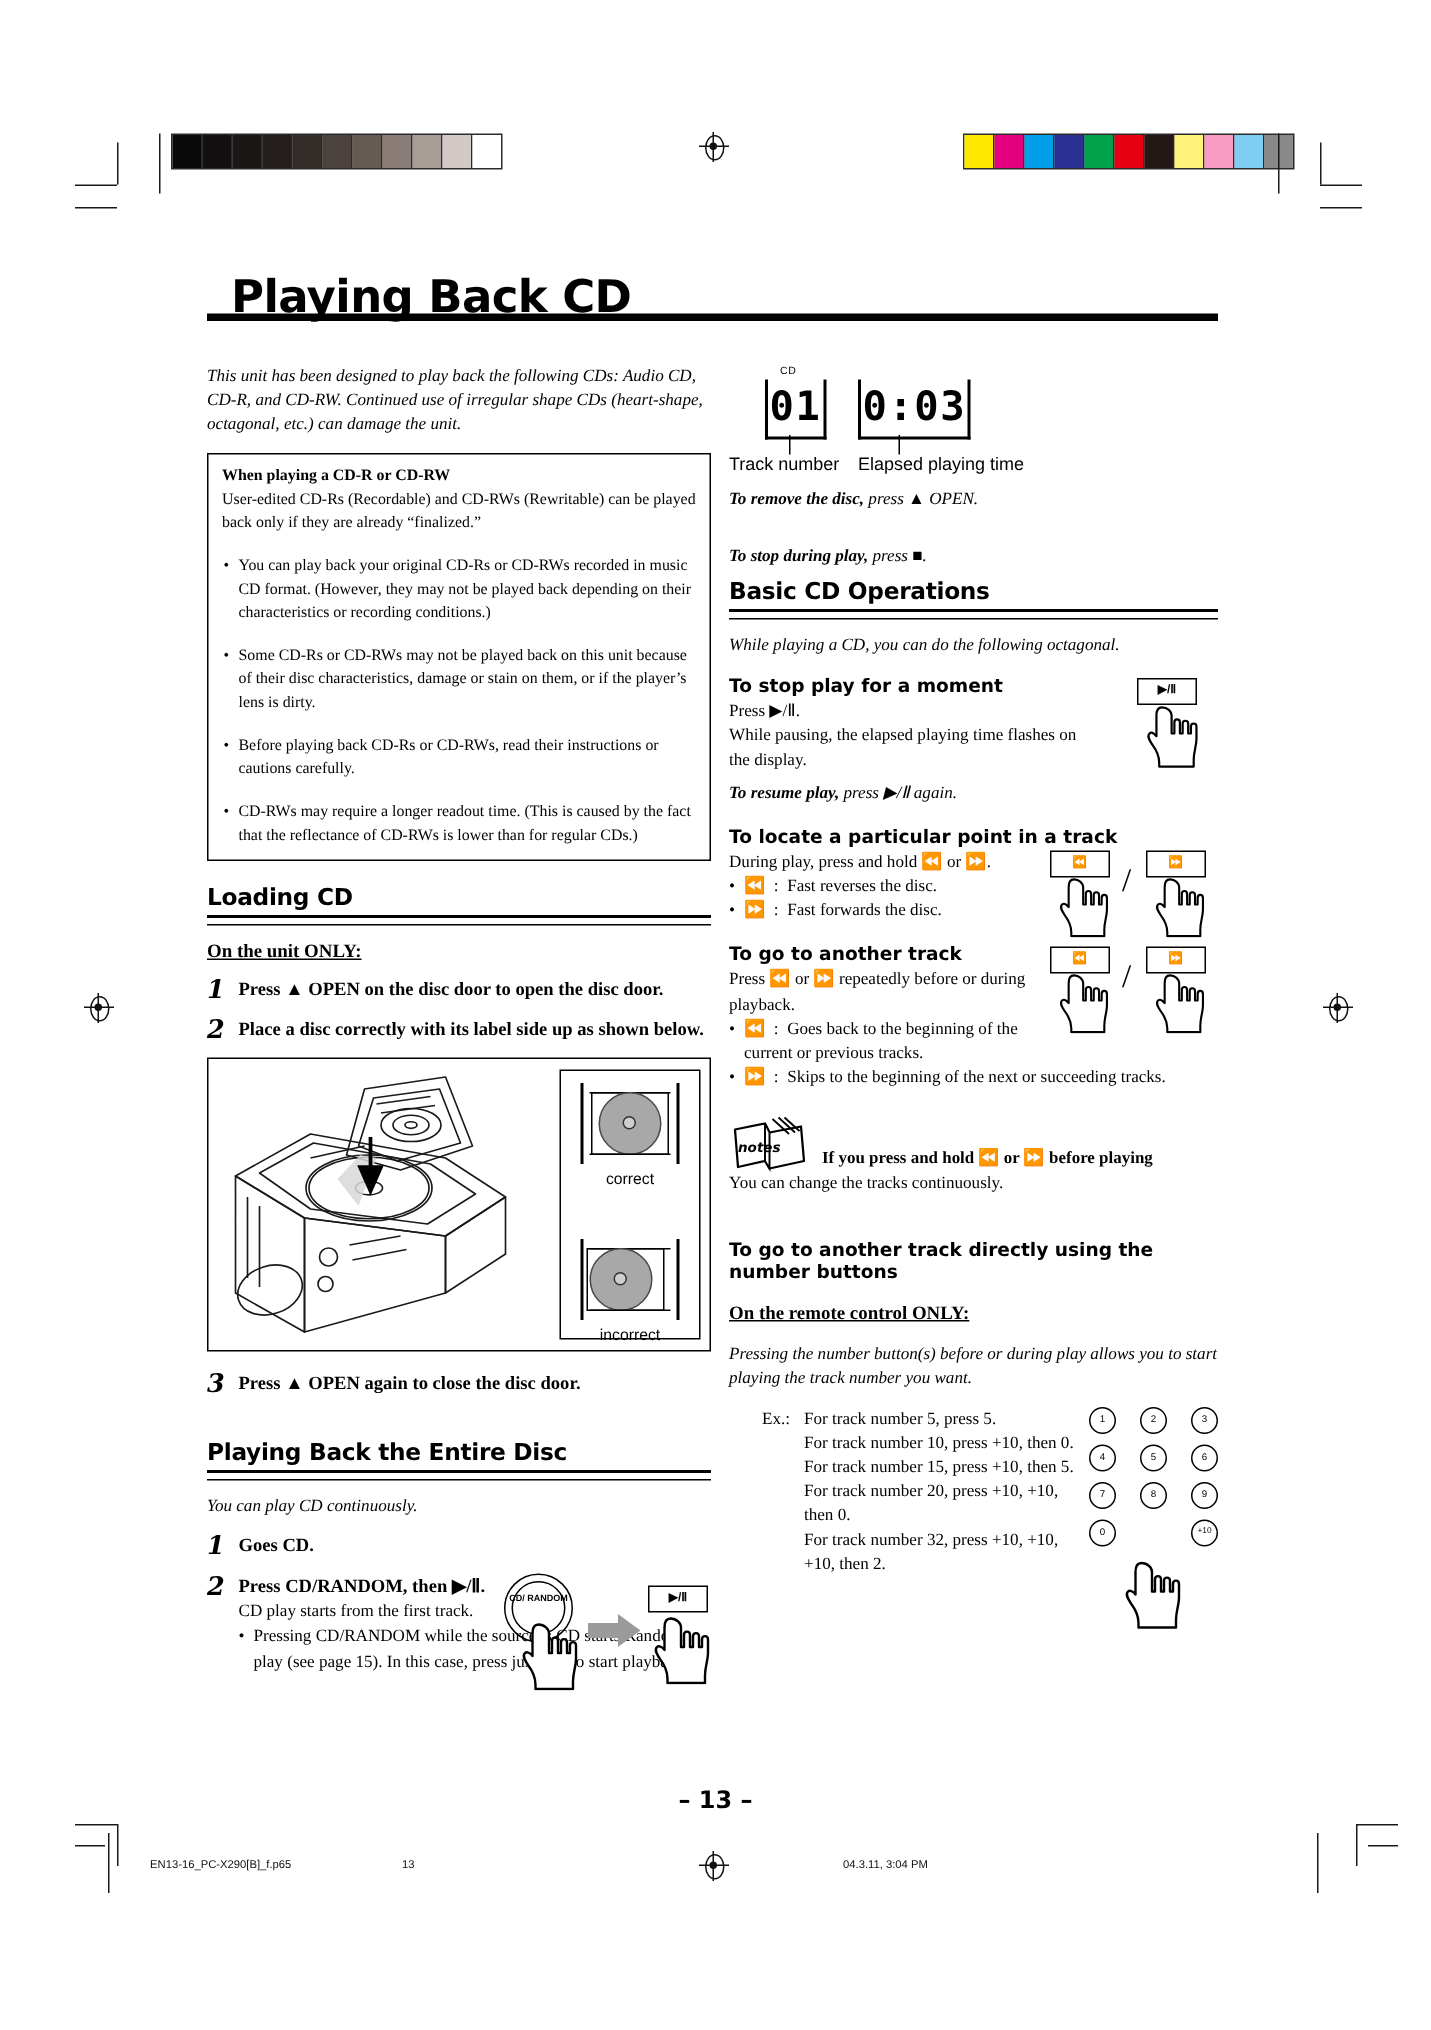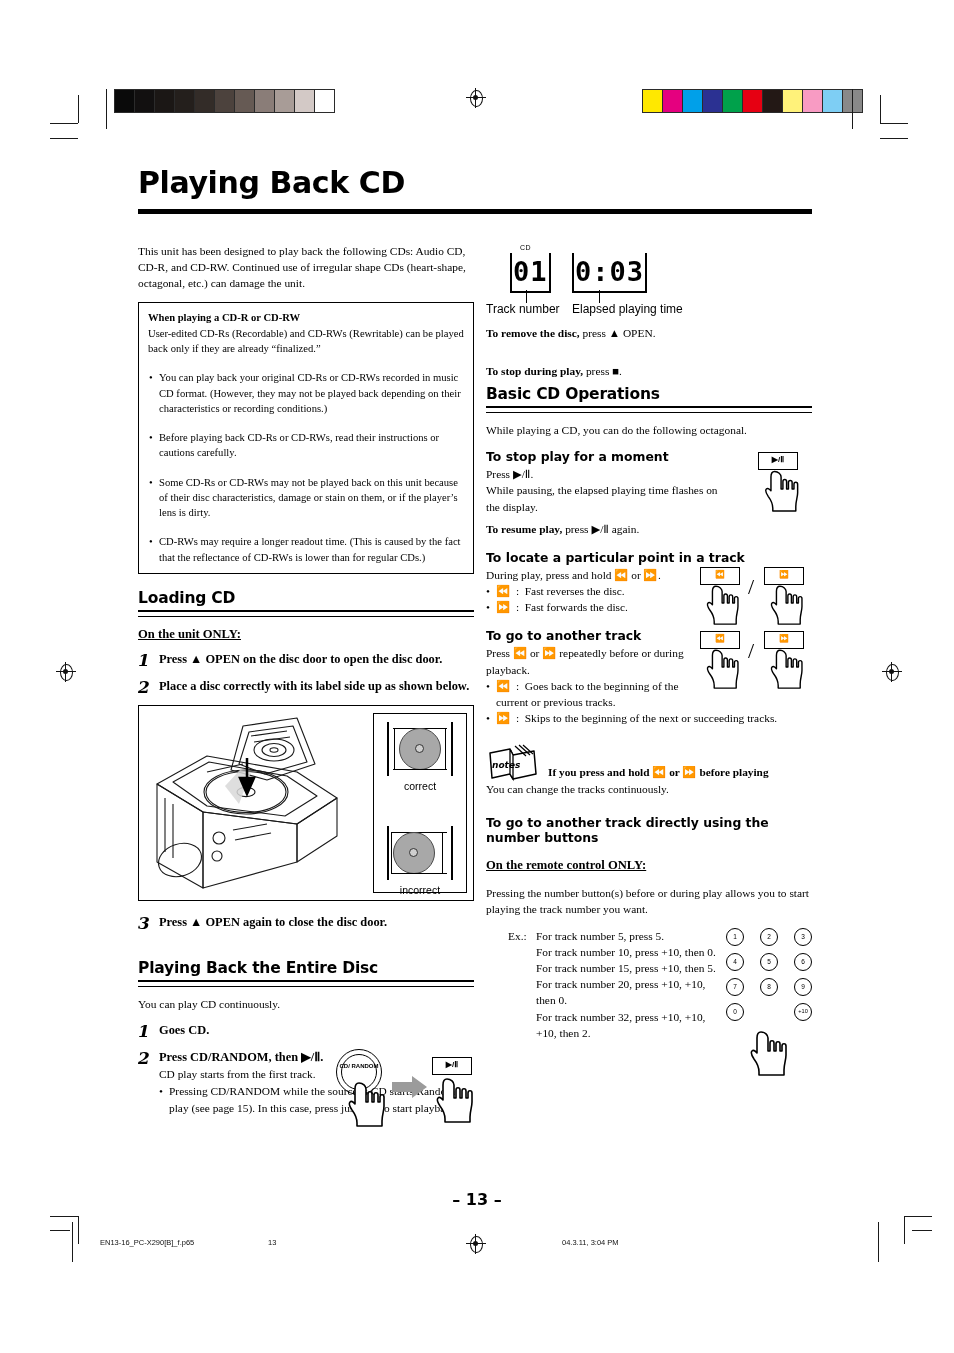--- a/index.html
+++ b/index.html
@@ -36,37 +36,37 @@
     background: #111; border-radius: 50%;
   }
 
   
   .barstrip { position: absolute; display: flex; border: 1px solid #2b2b2b; }
   .barstrip span { display: block; width: 19px; height: 22px; border-right: 1px solid #2b2b2b; }
   .barstrip span:last-child { border-right: none; }
 
   h1.title {
     position: absolute; left: 138px; top: 168px;
-    margin: 0;
+    margin: 16px;
     font-family: "DejaVu Sans", sans-serif;
     font-weight: bold;
     font-size: 30px;
     letter-spacing: -0.4px;
     line-height: 1;
   }
   .title-rule {
     position: absolute; left: 138px; top: 209px;
     width: 674px; height: 5px; background: #000;
   }
 
   .col { position: absolute; font-size: 11.4px; line-height: 1.42; }
   .col-left { left: 138px; top: 243px; width: 336px; }
   .col-right { left: 486px; top: 243px; width: 326px; }
 
-  p { margin: 0 0 0 0; }
+  p { margin: 0 0 0 0; font-style: italic; }
   .p-intro { margin-bottom: 10px; }
 
   
   .notebox {
     border: 1px solid #000;
     padding: 7px 9px 8px 9px;
     margin-bottom: 16px;
     font-size: 10.6px;
     line-height: 1.44;
   }
@@ -311,22 +311,22 @@
 
   <div class="col col-left">
 
     <p class="p-intro">This unit has been designed to play back the following CDs: Audio CD, CD-R, and CD-RW. Continued use of irregular shape CDs (heart-shape, octagonal, etc.) can damage the unit.</p>
 
     <div class="notebox">
       <div class="nb-title">When playing a CD-R or CD-RW</div>
       <div>User-edited CD-Rs (Recordable) and CD-RWs (Rewritable) can be played back only if they are already “finalized.”</div>
       <ul>
         <li>You can play back your original CD-Rs or CD-RWs recorded in music CD format. (However, they may not be played back depending on their characteristics or recording conditions.)</li>
+        <li>Some CD-Rs or CD-RWs may not be played back on this unit because of their disc characteristics, damage or stain on them, or if the player’s lens is dirty.</li>
         <li>Before playing back CD-Rs or CD-RWs, read their instructions or cautions carefully.</li>
-        <li>Some CD-Rs or CD-RWs may not be played back on this unit because of their disc characteristics, damage or stain on them, or if the player’s lens is dirty.</li>
         <li>CD-RWs may require a longer readout time. (This is caused by the fact that the reflectance of CD-RWs is lower than for regular CDs.)</li>
       </ul>
     </div>
 
     <h2 class="sec">Loading CD</h2>
     <div class="sec-rule"></div>
 
     <div class="ulhead">On the unit ONLY:</div>
 
     <div class="step">
@@ -564,21 +564,21 @@
           <line x1="37" y1="1" x2="47" y2="10"></line>
         </g>
         <text x="6" y="24" font-family="DejaVu Sans, sans-serif" font-size="9" font-weight="bold" font-style="italic">notes</text>
       </svg>
       <div class="notes-text">
         <span class="nt-head">If you press and hold ⏪ or ⏩ before playing</span>
       </div>
       <div class="notes-body">You can change the tracks continuously.</div>
     </div>
 
-    <div style="margin-top:18px;">
+    <div style="margin-top:28px;">
       <h3 class="sub" style="width:310px;">To go to another track directly using the number buttons</h3>
       <div class="ulhead" style="margin-top:12px;margin-bottom:10px;">On the remote control ONLY:</div>
       <p>Pressing the number button(s) before or during play allows you to start playing the track number you want.</p>
 
       <div class="ex-wrap">
         <div class="ex-list">
           <div class="ex-row">
             <span class="exlbl">Ex.:</span>
             <span>For track number 5, press 5.</span>
           </div>

